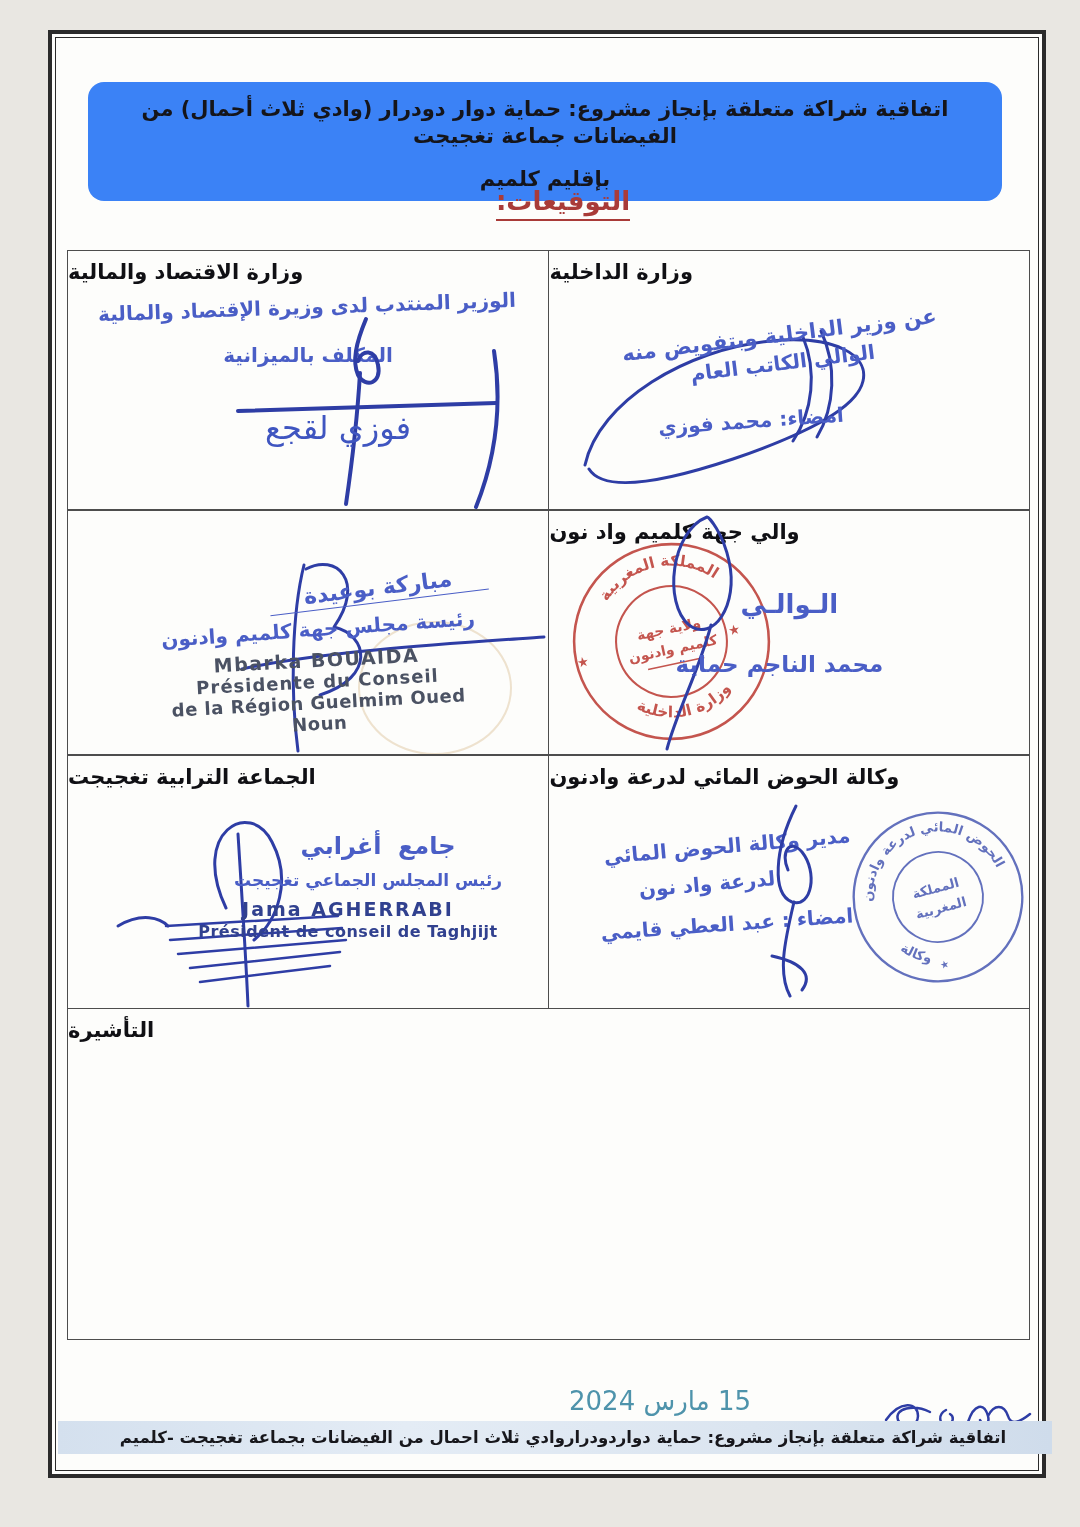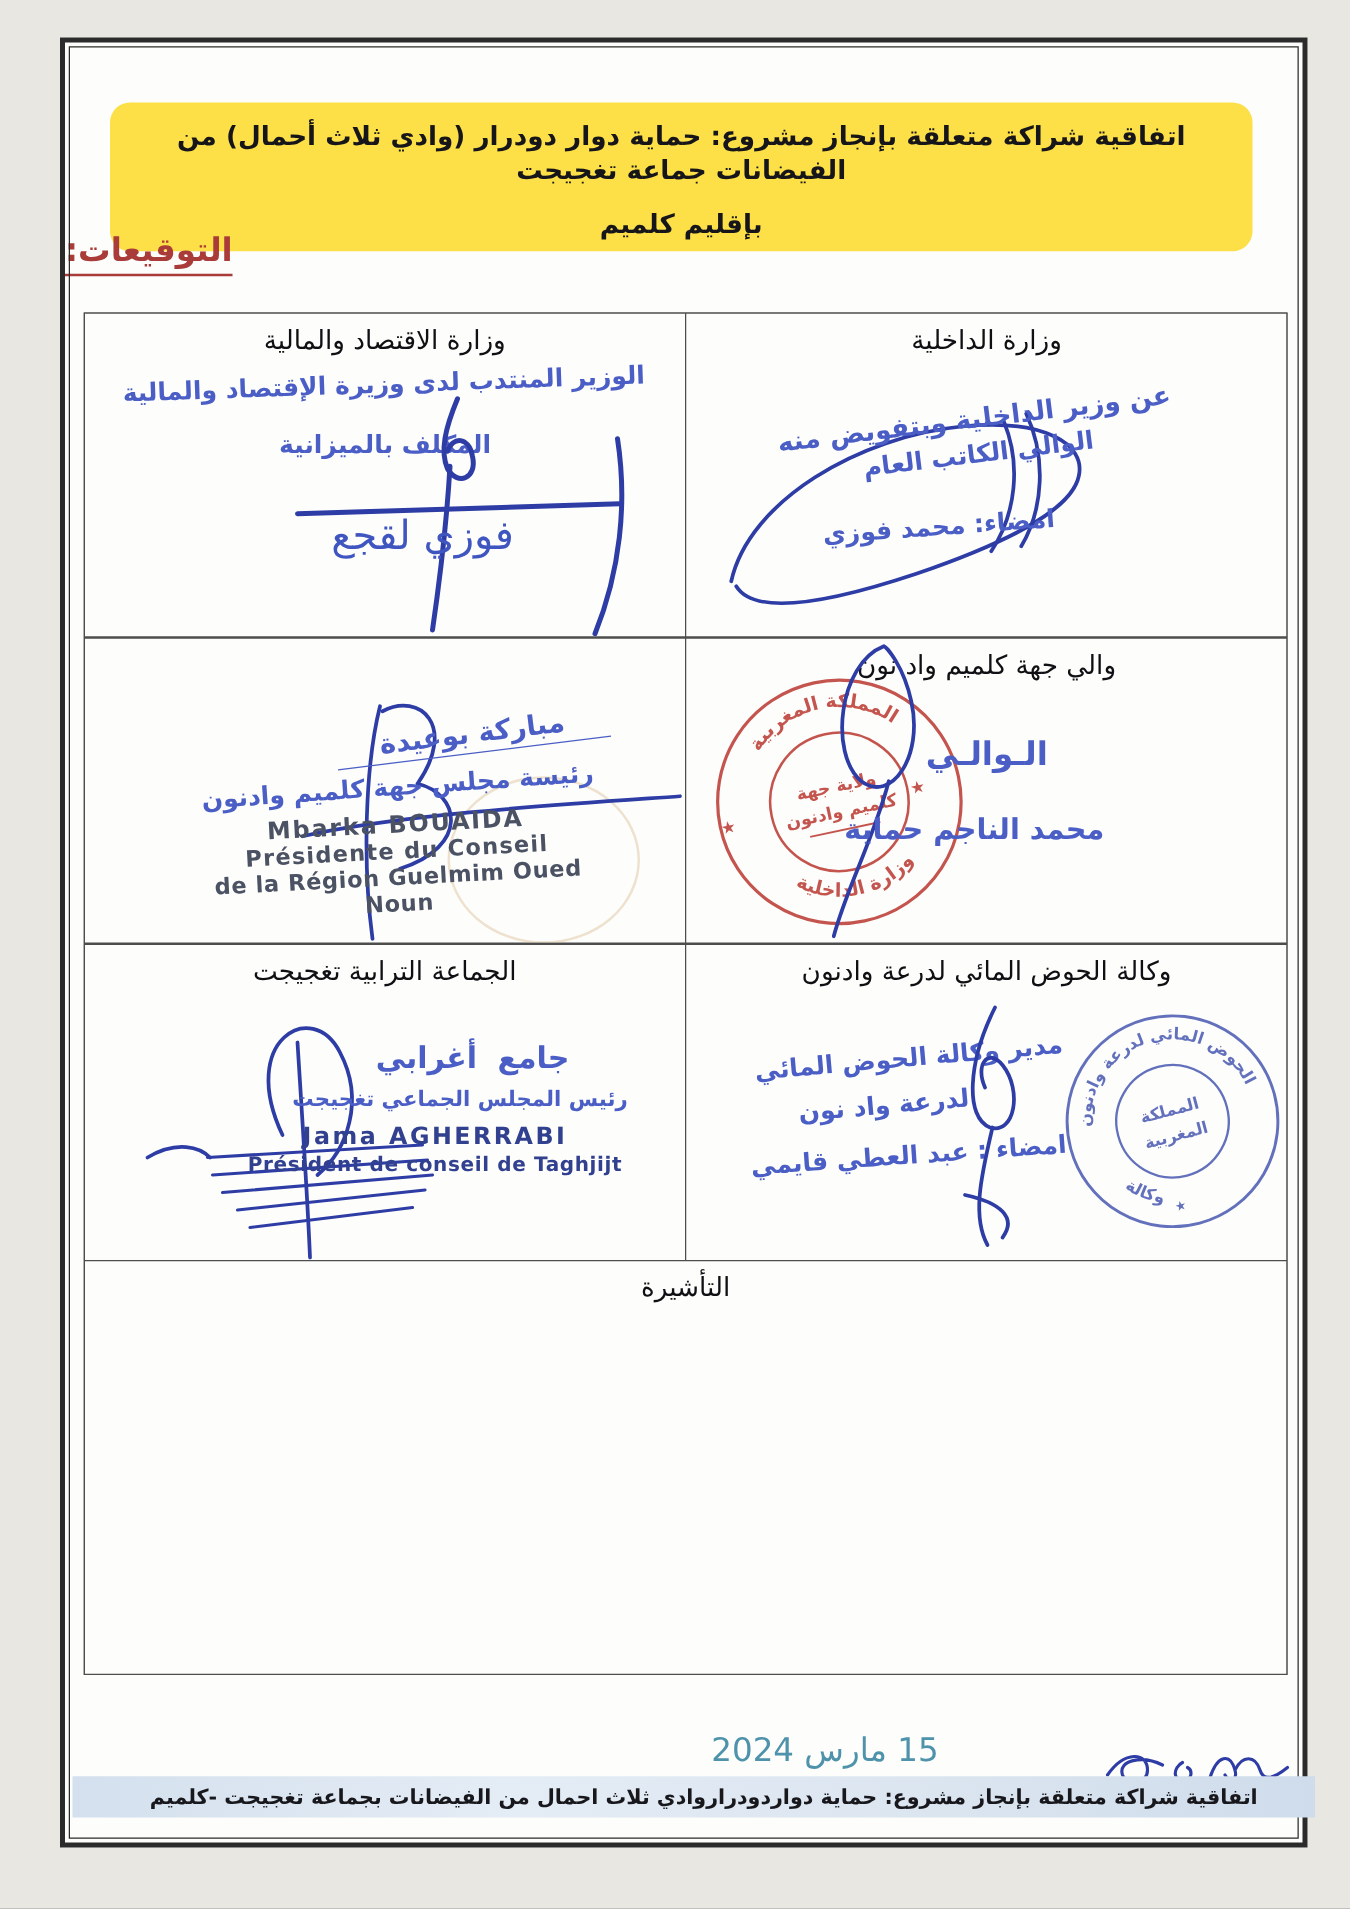--- a/index.html
+++ b/index.html
@@ -7,38 +7,38 @@
     width:1080px;height:1527px;position:relative;
     background:#e9e7e2;
     font-family:"DejaVu Sans", sans-serif;
     overflow:hidden;
   }
   .sheet{position:absolute;left:48px;top:30px;width:998px;height:1448px;
     background:#fdfdfb;border:4px solid #2b2b2b;box-sizing:border-box;}
   .sheet::after{content:"";position:absolute;inset:3px;border:1.5px solid #2b2b2b;pointer-events:none;}
   .title-band{
     position:absolute;left:36px;top:48px;width:914px;min-height:92px;
-    background:#fde047;border-radius:16px;padding:14px 6px 10px;
+    background:#3b82f6;border-radius:16px;padding:14px 6px 10px;
     box-sizing:border-box;text-align:center;direction:rtl;
   }
   .title-line1{font-size:21px;font-weight:bold;color:#15151a;letter-spacing:.2px;line-height:1.3;}
   .title-line2{font-size:21px;font-weight:bold;color:#15151a;margin-top:16px;}
-  .sig-heading{position:absolute;left:0;top:152px;width:100%;text-align:left;direction:rtl;}
+  .sig-heading{position:absolute;left:16px;top:152px;width:100%;text-align:center;direction:rtl;}
   .sig-heading span{
     font-size:26px;font-weight:bold;color:#a93b38;
     border-bottom:2.5px solid #a93b38;padding-bottom:3px;letter-spacing:1px;
   }
   .sig-table{
     position:absolute;left:15px;top:216px;width:961px;
     display:grid;grid-template-columns:1fr 1fr;grid-template-rows:258px 243px 252px 330px;
     gap:1.8px;background:#4d4d4d;border:1.8px solid #4d4d4d;direction:rtl;
   }
   .cell{background:#fdfdfb;position:relative;overflow:hidden;}
   .cell.visa{grid-column:1 / -1;}
-  .org{width:100%;text-align:center;margin-top:9px;font-size:21px;font-weight:normal;color:#101014;direction:rtl;letter-spacing:.2px;}
+  .org{width:100%;text-align:left;margin-top:9px;font-size:21px;font-weight:bold;color:#101014;direction:rtl;letter-spacing:.2px;}
   .abs{position:absolute;}
   .stamp-blue{color:#4a5ec6;font-weight:bold;direction:rtl;text-align:center;}
   .latin-stamp{font-weight:bold;text-align:center;direction:ltr;}
   svg{display:block;}
   .sig-stroke{stroke:#2e3da5;fill:none;stroke-linecap:round;stroke-linejoin:round;}
   .date-stamp{position:absolute;left:520px;top:1386px;width:280px;text-align:center;
     font-size:26px;font-weight:normal;color:#4e93ab;direction:rtl;letter-spacing:1px;}
   .footer-band{position:absolute;left:58px;top:1421px;width:978px;height:33px;
     background:linear-gradient(90deg,#d4e0ee 0%,#e4ecf5 35%,#dbe5f0 70%,#cfdceb 100%);
     display:flex;align-items:center;justify-content:center;padding-left:16px;}

